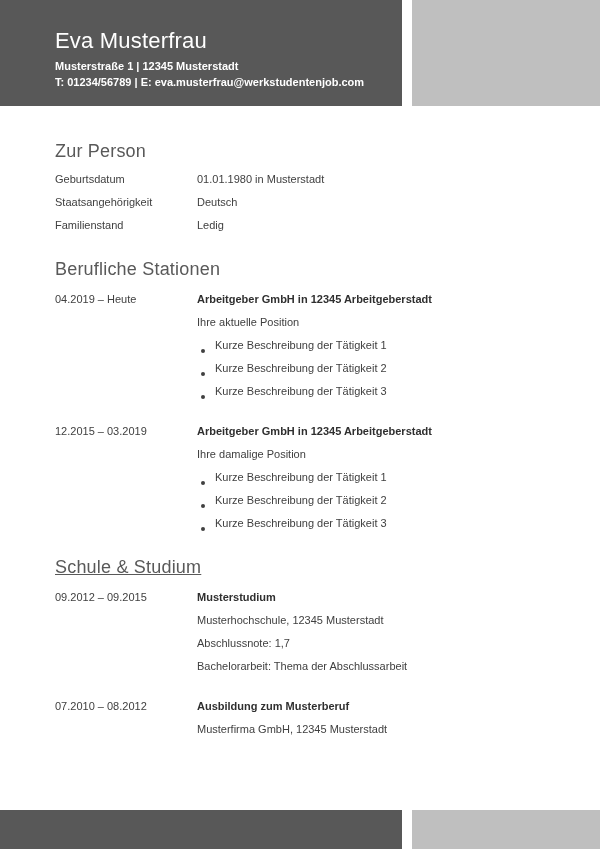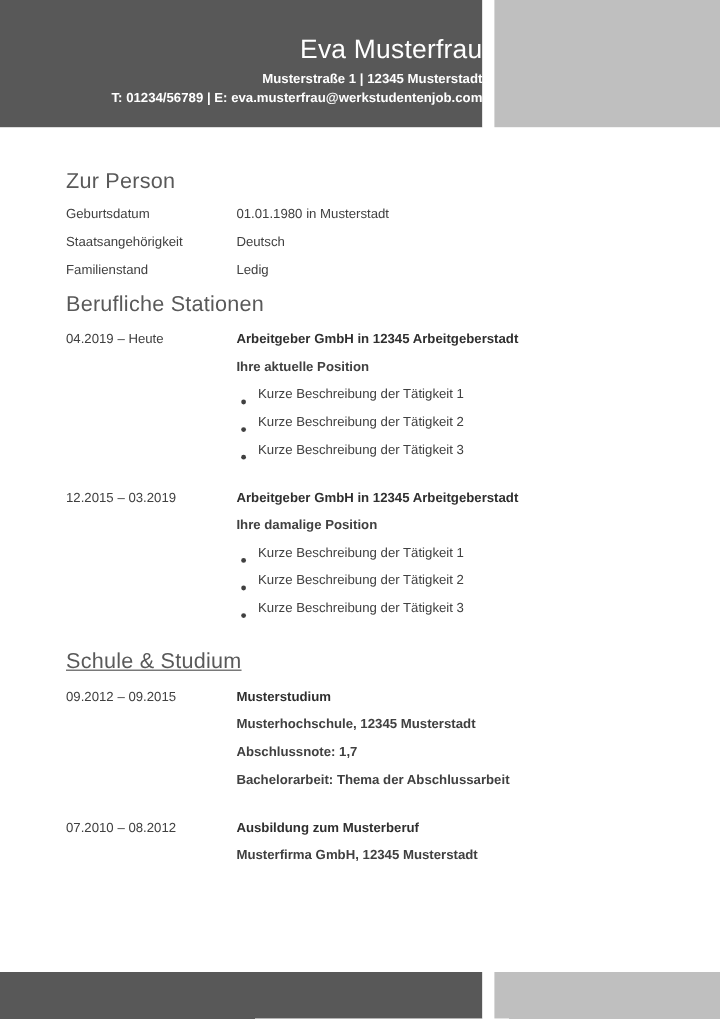--- a/index.html
+++ b/index.html
@@ -10,21 +10,21 @@
     background: #ffffff;
     font-family: "Liberation Sans", sans-serif;
     color: #404040;
     overflow: hidden;
   }
 
   
   .bands { position: absolute; left: 0; right: 0; display: flex; }
   .bands.top { top: 0; height: 106px; }
   .bands.bottom { bottom: 0; height: 39px; }
-  .band-dark { width: 402px; height: 100%; background: #585858; box-sizing: border-box; text-align: right; }
+  .band-dark { width: 402px; height: 100%; background: #585858; box-sizing: border-box; }
   .band-gap { width: 10px; height: 100%; background: #ffffff; }
   .band-light { flex: 1; height: 100%; background: #BFBFBF; }
 
   .band-dark.hdr { padding-left: 55px; padding-top: 28px; }
   .name {
     margin: 0;
     color: #ffffff;
     font-size: 22px;
     font-weight: 400;
     line-height: 26px;
@@ -47,33 +47,33 @@
   }
   h2 {
     font-size: 18px;
     font-weight: 400;
     color: #595959;
     line-height: 20px;
     margin: 0;
     letter-spacing: 0.2px;
   }
   h2.s-person { margin: 35px 0 7px 0; }
-  h2.s-career { margin: 6px 0 9px 0; }
+  h2.s-career { margin: 22px 0 9px 0; }
   h2.s-edu    { margin: 22px 0 9px 0; text-decoration: underline; }
 
   .fact { display: flex; font-size: 11px; line-height: 23px; }
   .fact-label { width: 142px; flex: none; }
   .fact-value { flex: 1; }
 
   .entry { display: flex; font-size: 11px; margin-bottom: 17px; }
   .entry:last-child { margin-bottom: 0; }
   .entry-date { width: 142px; flex: none; line-height: 23px; }
   .entry-body { flex: 1; line-height: 23px; }
   .entry-title { font-weight: 700; color: #2f2f2f; }
-  .entry-sub, .entry-line { font-weight: 700; color: #404040; }
+  .entry-sub, .entry-line { font-weight: 400; color: #404040; }
 
   .bullet { display: flex; align-items: center; }
   .bullet .dot {
     flex: none;
     width: 4px; height: 4px;
     border-radius: 50%;
     background: #404040;
     margin: 10px 10px 0 4px;
   }
 </style>

